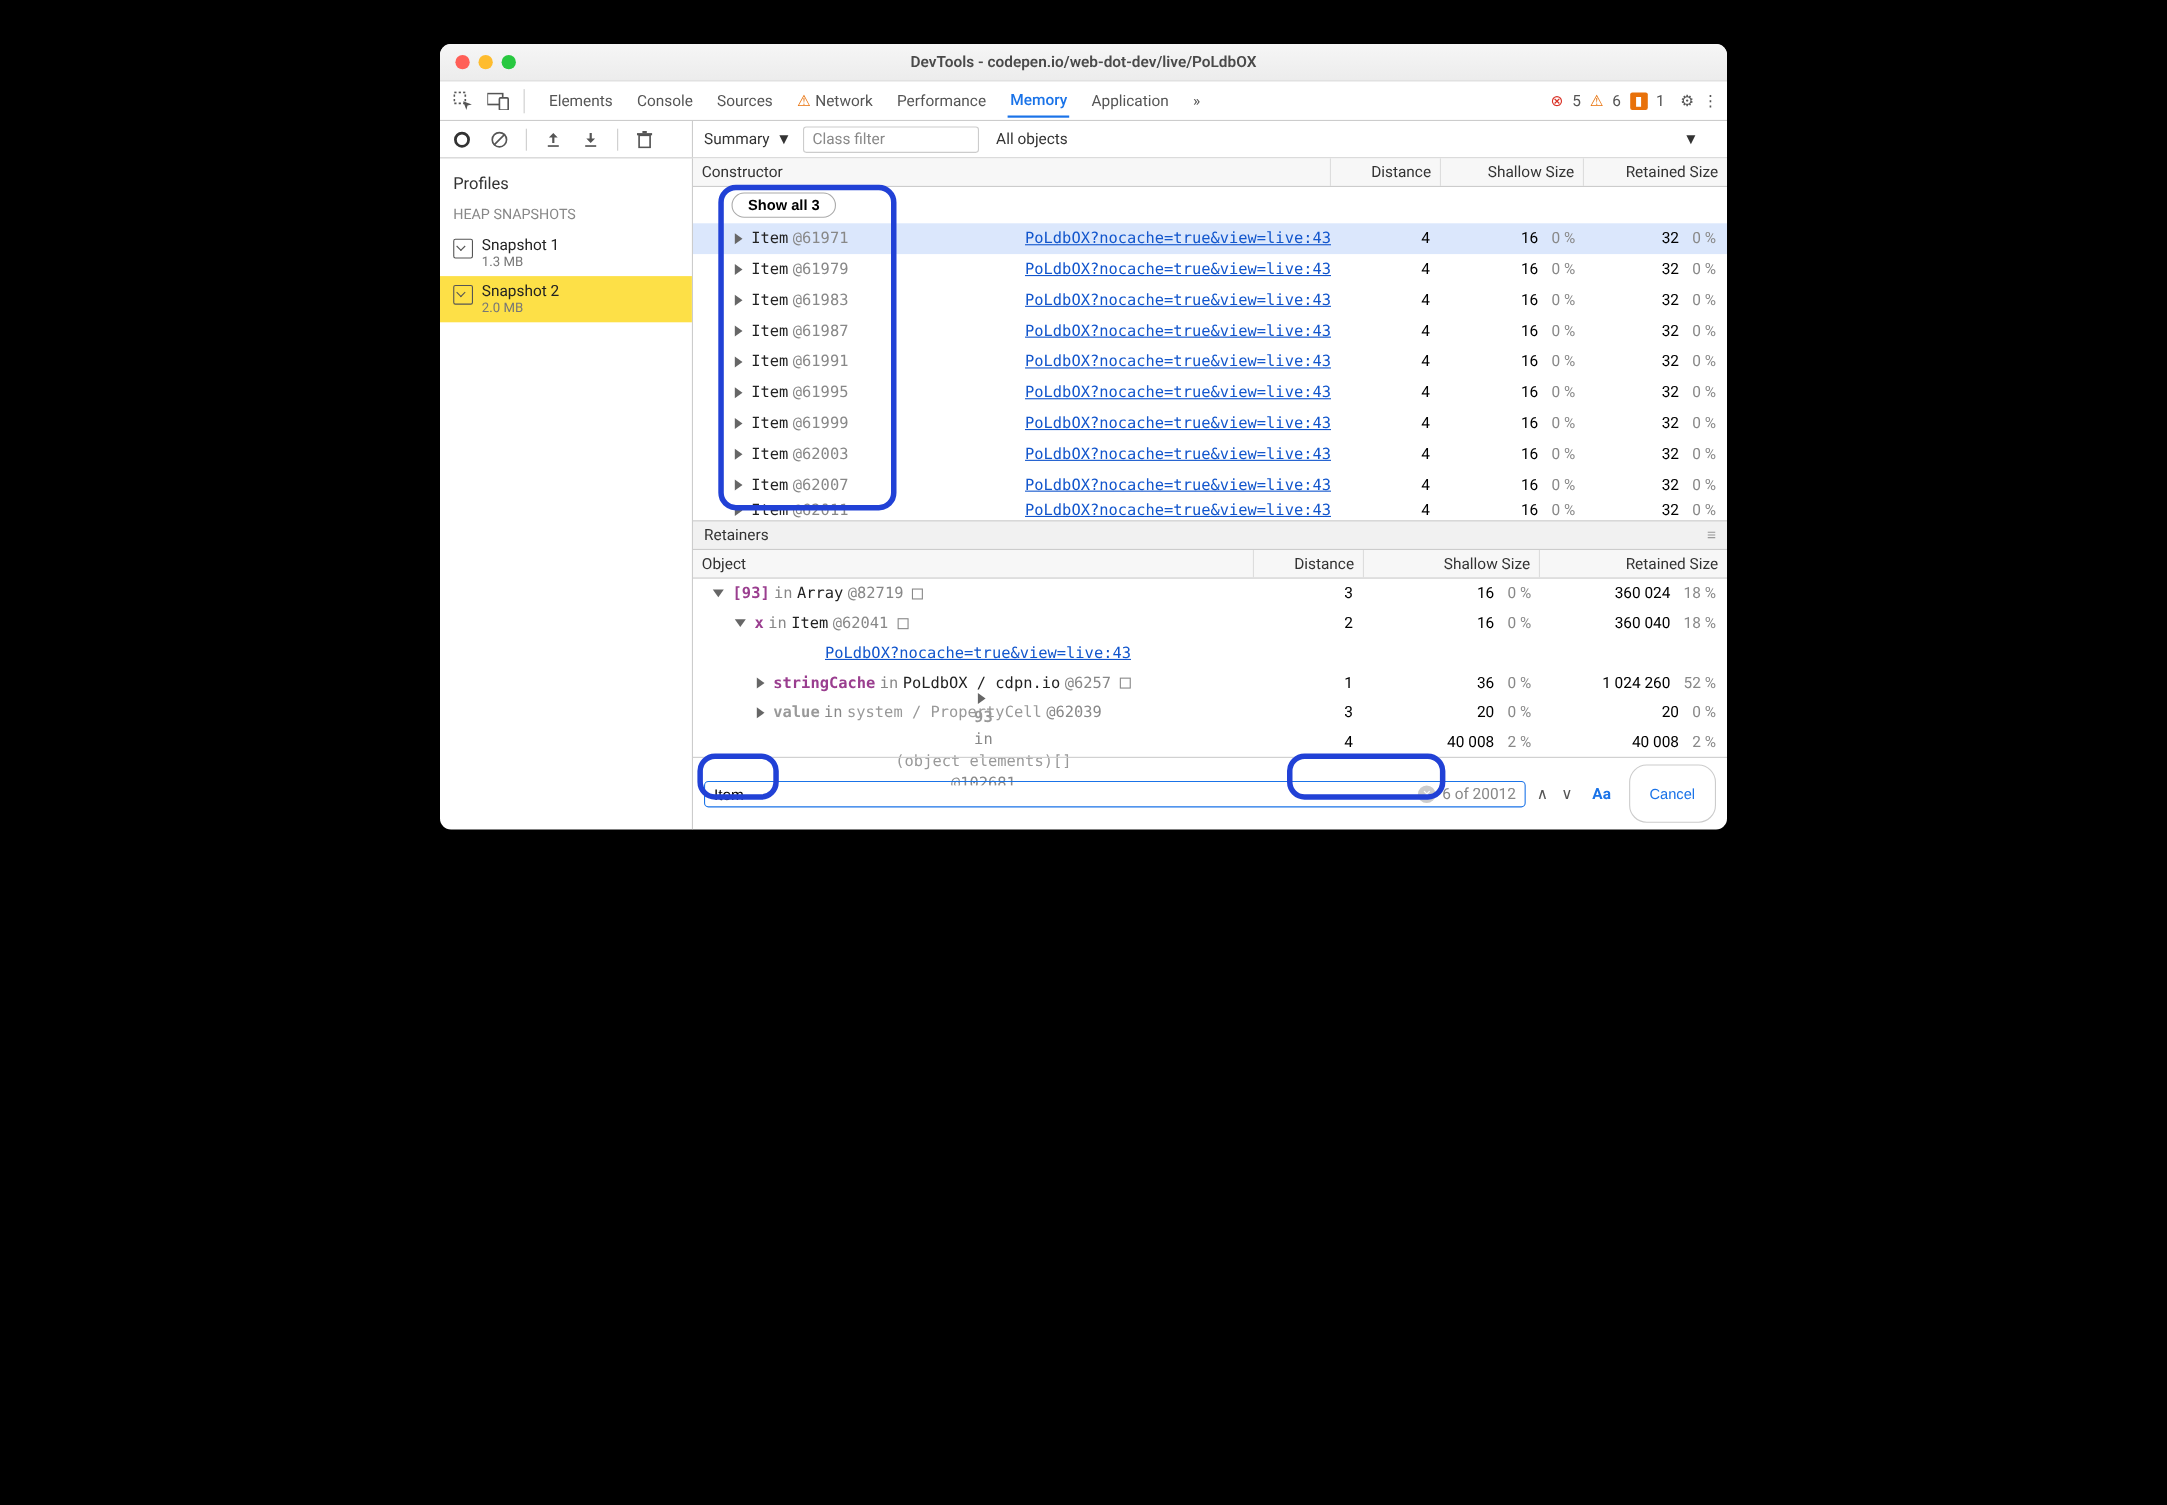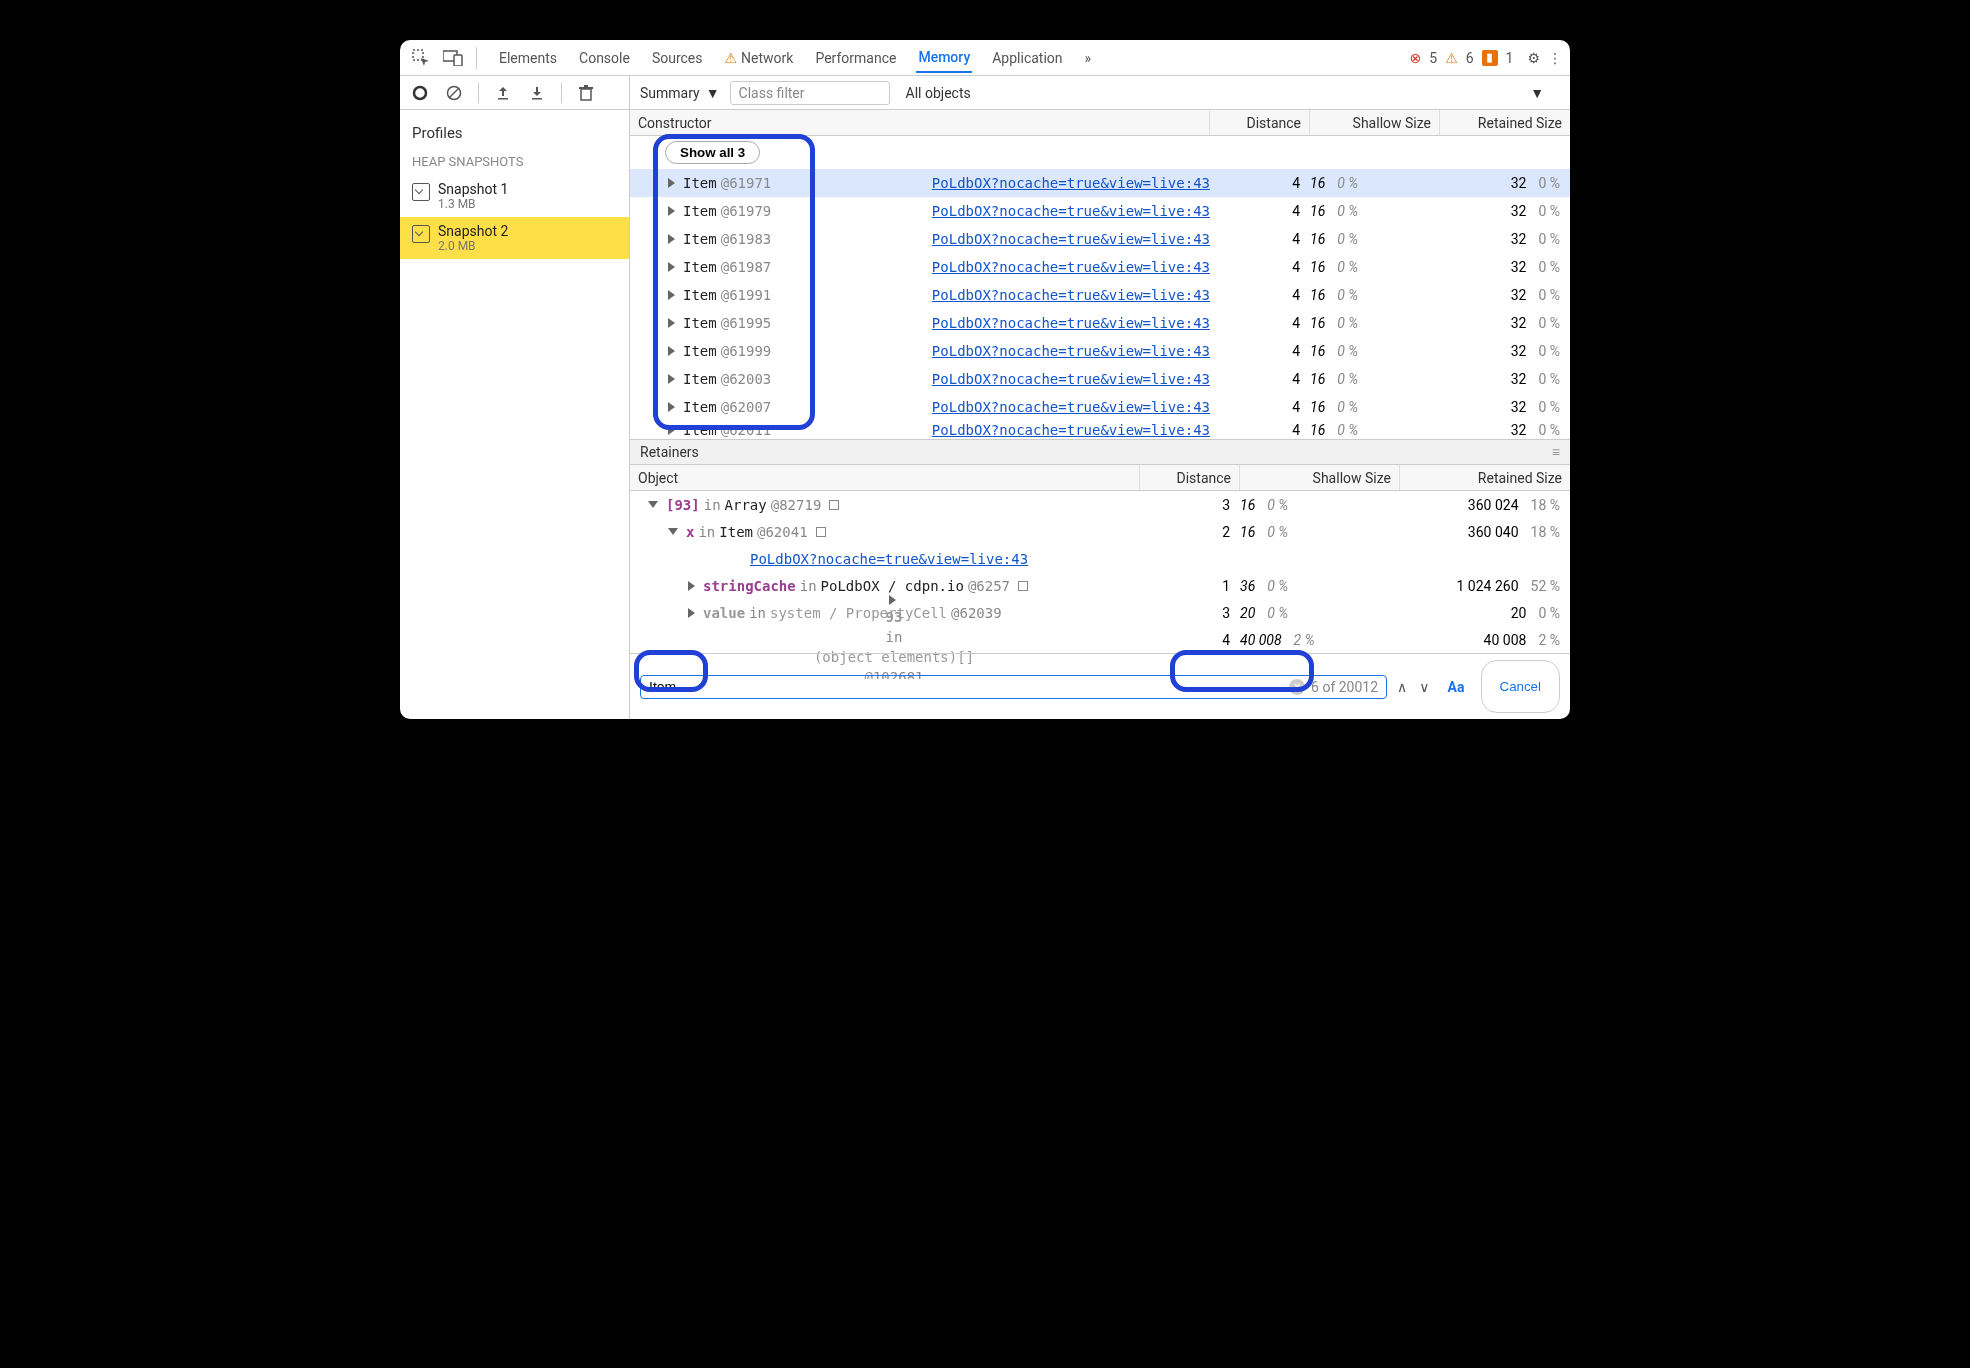--- a/index.html
+++ b/index.html
@@ -40,21 +40,21 @@
   .table-head{display:flex;border-bottom:1px solid #ccc;background:#f7f7f7;height:26px;align-items:center;font-size:14px;}
   .th{padding:0 8px;border-right:1px solid #ddd;height:100%;display:flex;align-items:center;color:#333;}
   .th.c{flex:1;} .th.d{width:100px;justify-content:flex-end;} .th.s{width:130px;justify-content:flex-end;} .th.r{width:130px;justify-content:flex-end;border-right:none;}
   .rows{font-size:14px;}
   .showall{padding:5px 0 5px 35px;}
   .showall button{border:1px solid #aaa;border-radius:14px;padding:3px 14px;background:#fff;font-weight:600;}
   .row{display:flex;align-items:center;height:28px;}
   .row.hl{background:#dbe7fc;}
   .cell-c{flex:1;display:flex;align-items:center;padding-left:38px;gap:4px;font-family:Menlo,Consolas,monospace;}
   .cell-d{width:100px;text-align:right;padding-right:10px;}
-  .cell-s{width:130px;display:flex;padding-right:8px;gap:12px;font-style:italic;}
+  .cell-s{width:130px;display:flex;justify-content:flex-end;padding-right:8px;gap:12px;}
   .cell-r{width:130px;display:flex;justify-content:flex-end;padding-right:10px;gap:12px;}
   .tri{width:0;height:0;border-top:5px solid transparent;border-bottom:5px solid transparent;border-left:7px solid #666;margin-right:4px;}
   .trid{border-left:none;border-right:none;border-top:7px solid #666;border-left:5px solid transparent;border-right:5px solid transparent;margin-right:4px;width:0;height:0;}
   .itm{color:#222;} .at{color:#888;} .lnk{color:#1155cc;text-decoration:underline;font-family:Menlo,Consolas,monospace;}
   .pct{color:#888;}
   .highlight-box{position:absolute;border:5px solid #2141d6;border-radius:16px;pointer-events:none;}
   .items-wrap{position:relative;}
   .retain-hdr{background:#f1f1f1;border-top:1px solid #ccc;border-bottom:1px solid #ccc;padding:4px 10px;color:#333;display:flex;align-items:center;justify-content:space-between;}
   .ret-rows .row{height:27px;}
   .ret-rows .cell-c{padding-left:18px;} .ret-rows .ind2{padding-left:56px;}
@@ -70,20 +70,28 @@
   .aa{color:#1a73e8;font-weight:700;margin:0 8px;}
   .cancel{border:1px solid #ccc;border-radius:16px;padding:18px 18px;color:#1a73e8;background:#fff;font-weight:500;}
   .grey{color:#999;}
   .sq{width:10px;height:10px;border:1.5px solid #888;display:inline-block;margin-left:4px;}
   svg{display:block;}
 </style>
 </head>
 <body>
 
 <div class="window">
+  <div class="titlebar">
+    <div class="traffic">
+      <div class="tl red"></div>
+      <div class="tl yel"></div>
+      <div class="tl grn"></div>
+    </div>
+    <div class="title">DevTools - codepen.io/web-dot-dev/live/PoLdbOX</div>
+  </div>
 
   <div class="toolbar">
     <div class="tb-ico">
       <svg width="18" height="18" viewBox="0 0 18 18">
           <rect x="1" y="1" width="10" height="10" fill="none" stroke="#555" stroke-width="1.5" stroke-dasharray="2 2"></rect>
           <path d="M9 9 L17 12 L13 13 L12 17 Z" fill="#555"></path>
         </svg>
     </div>
     <div class="tb-ico">
       <svg width="20" height="16" viewBox="0 0 20 16">

